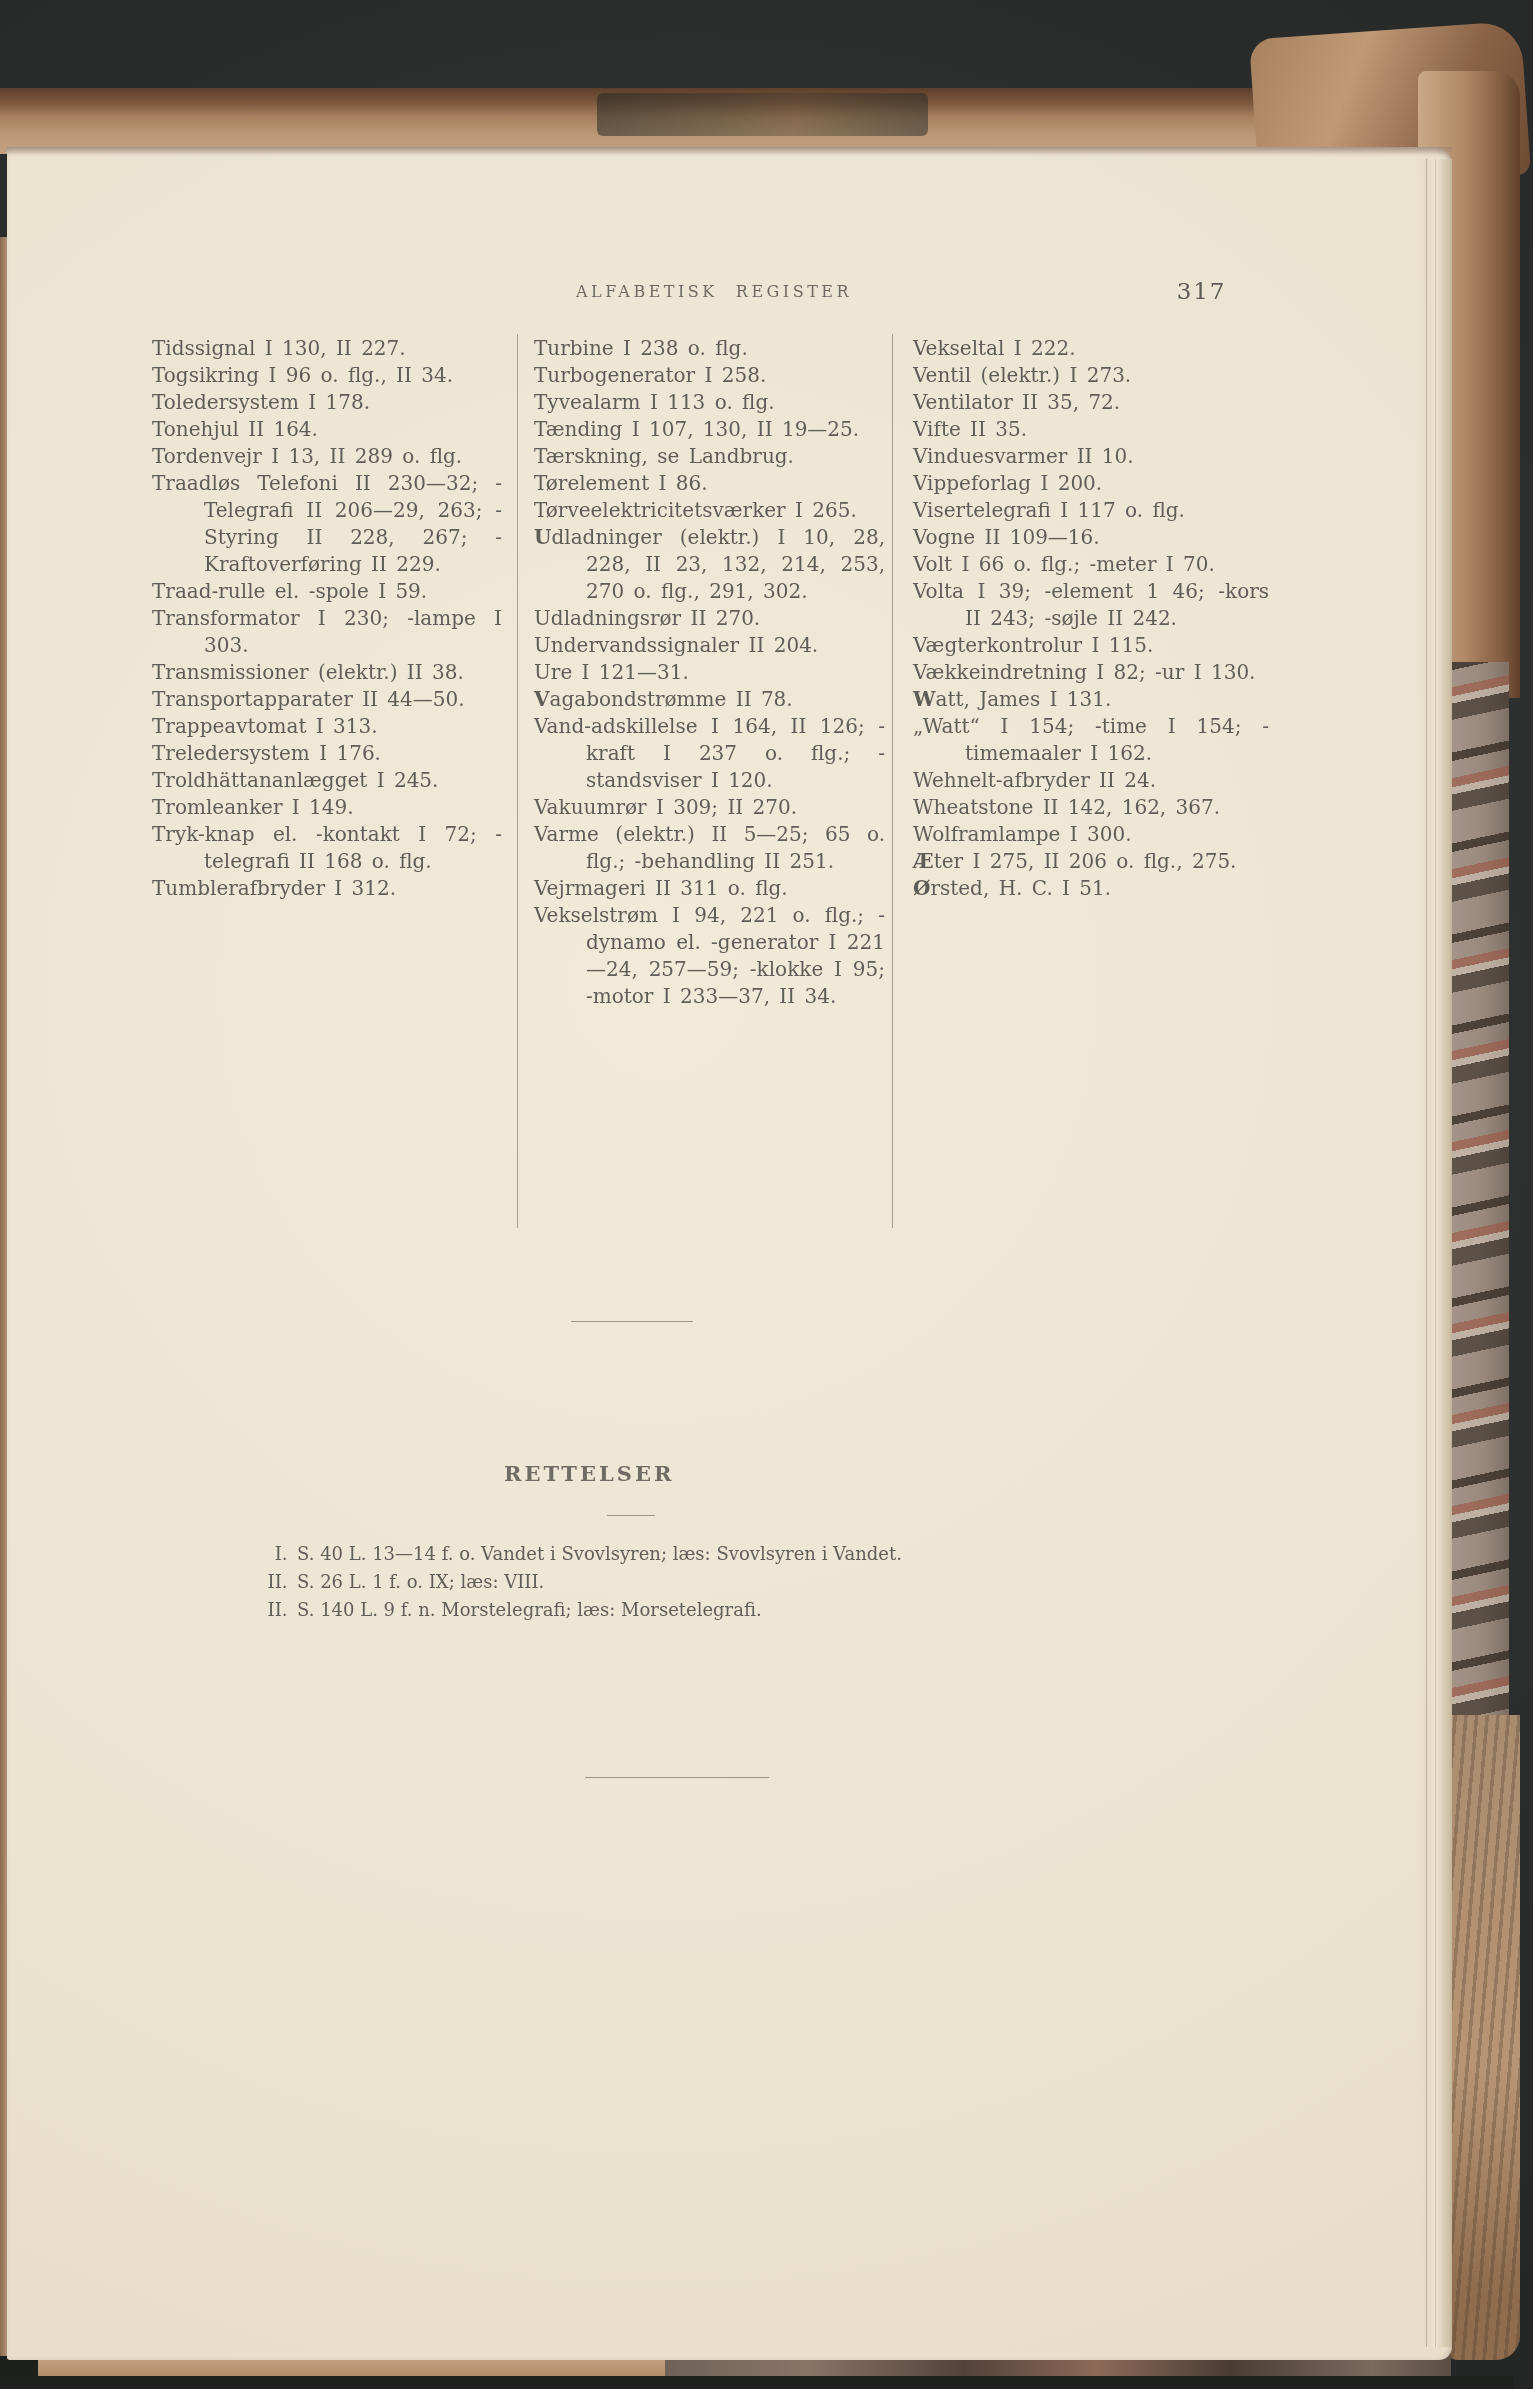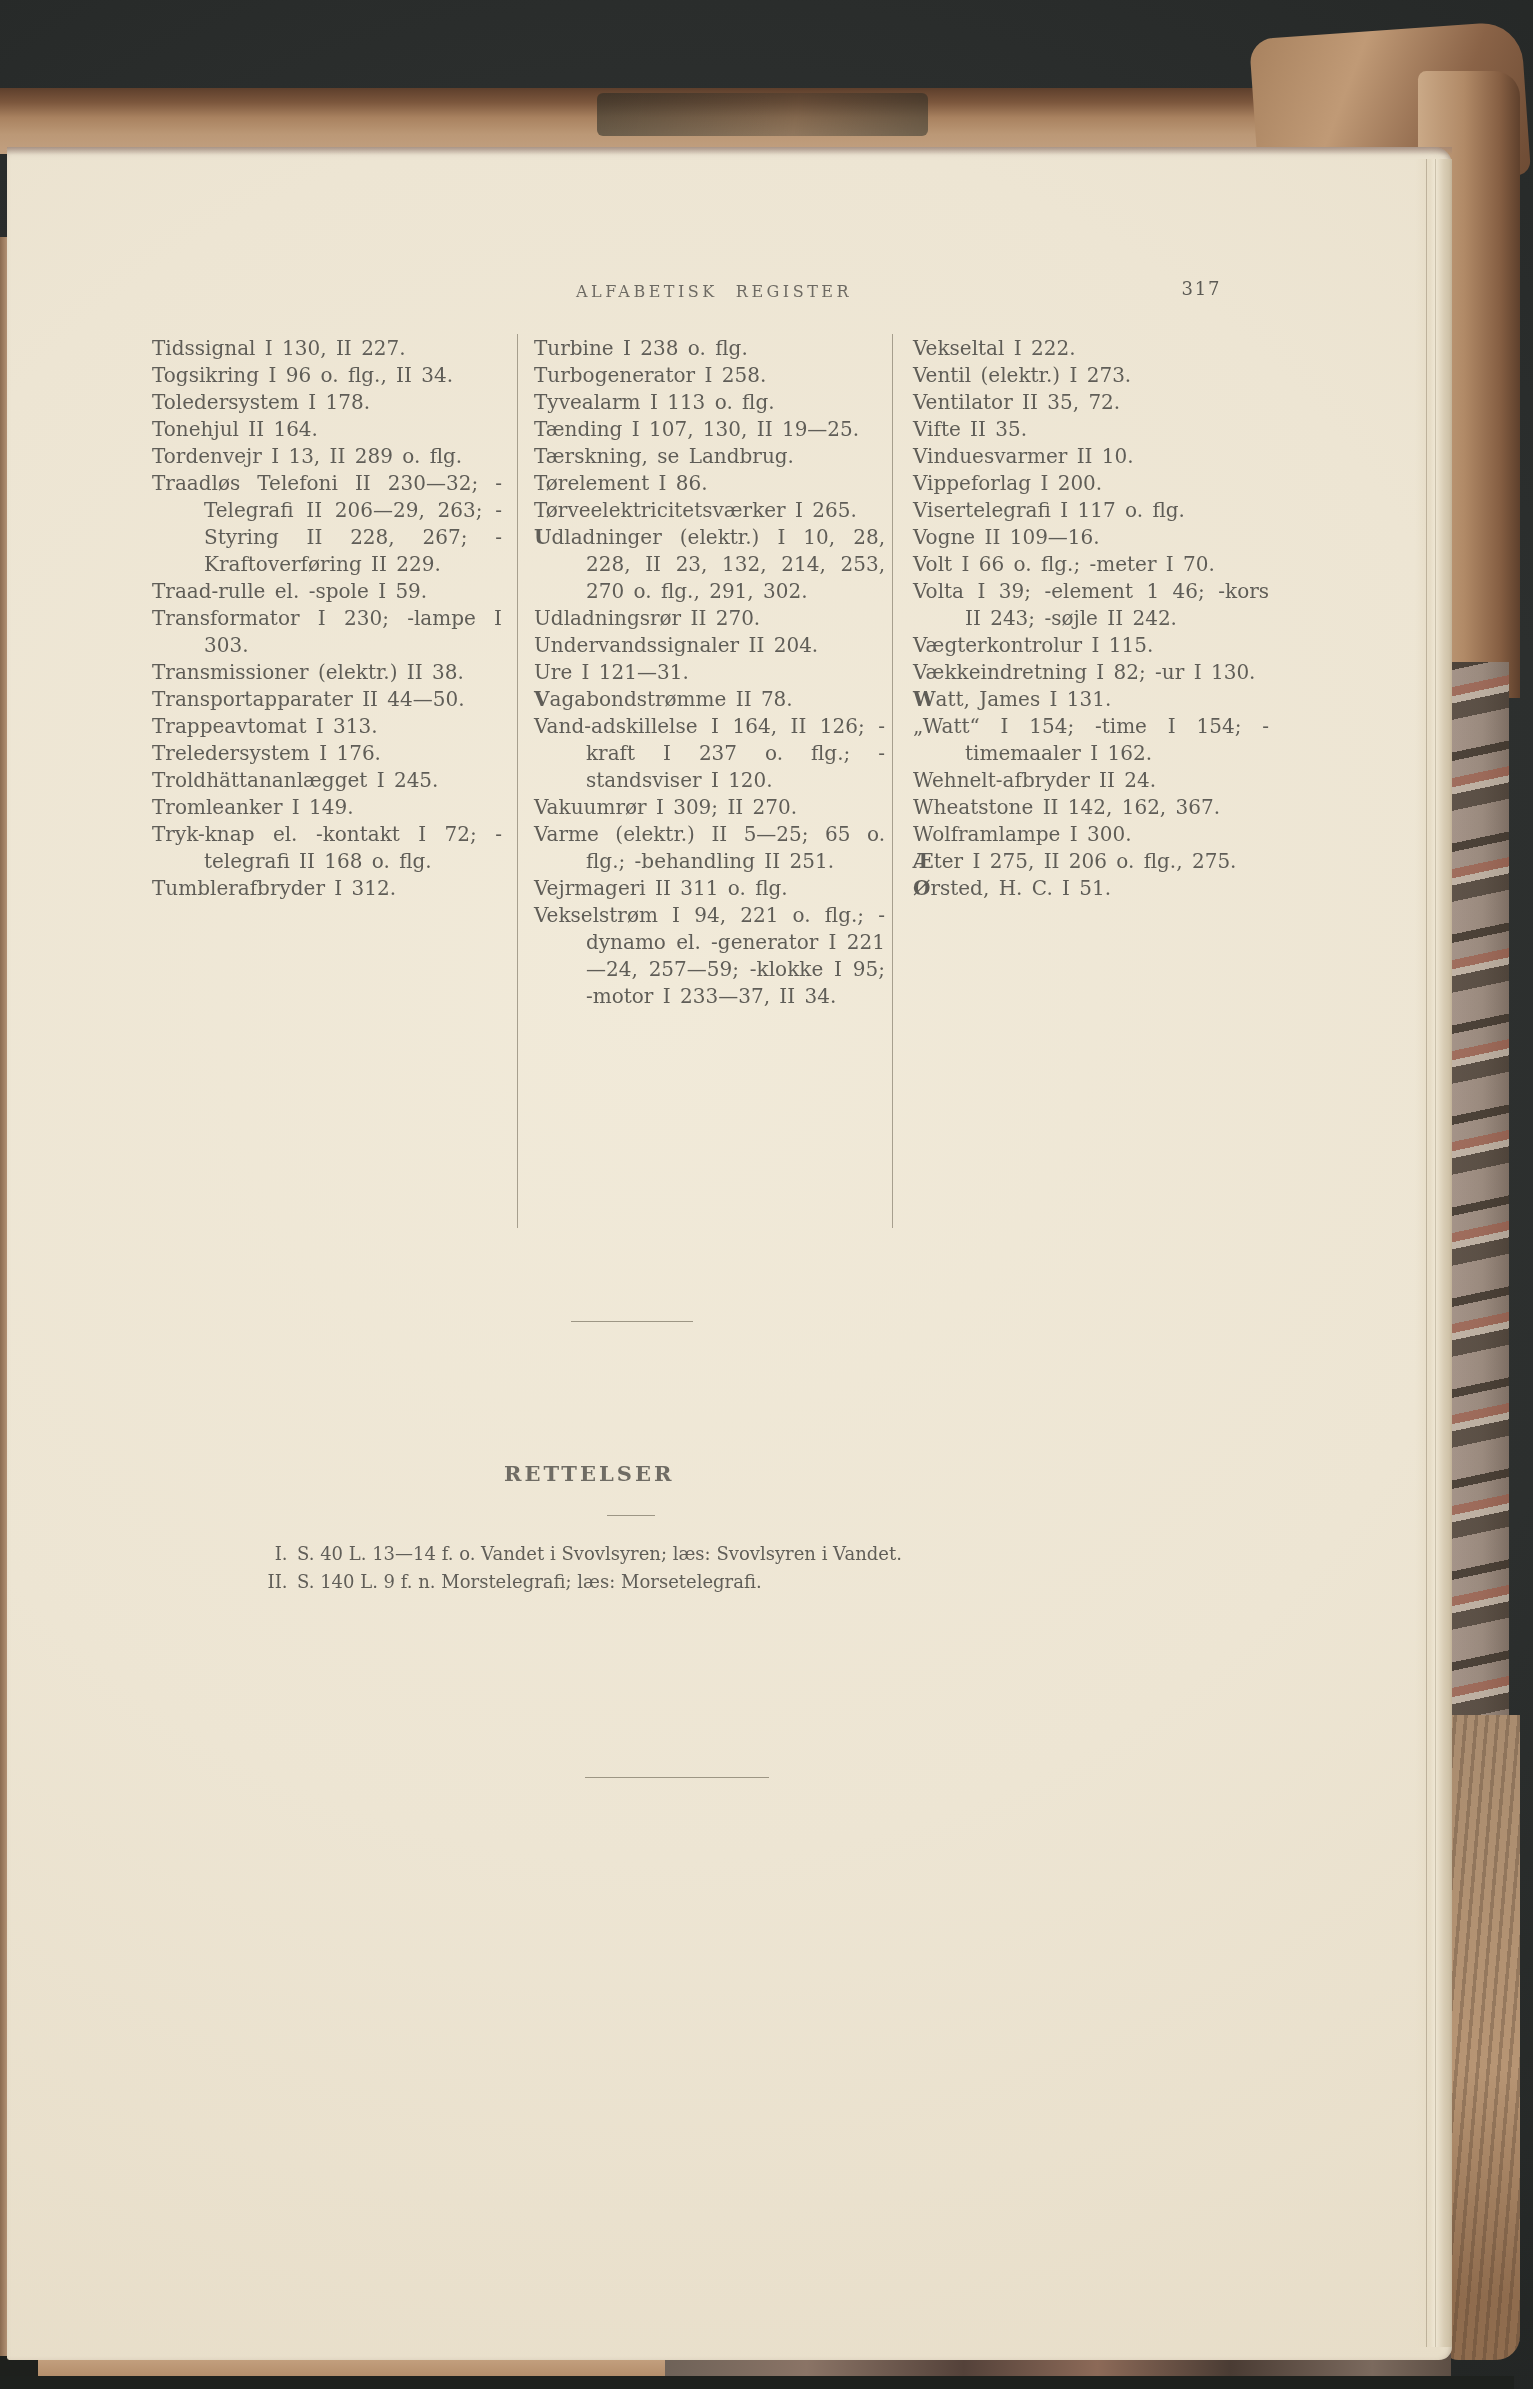--- a/index.html
+++ b/index.html
@@ -55,21 +55,21 @@
   .page-top-edge{position:absolute;left:0;top:0;width:100%;height:8.3px;
     background:linear-gradient(180deg,rgba(150,125,115,.5),rgba(150,125,115,0));}
   .fore-edge{position:absolute;right:0;top:12px;width:37px;height:2188px;
     background:linear-gradient(90deg,rgba(0,0,0,0) 0%,#e6dcc6 40%,#efe7d4 55%,#d9cdb5 78%,#cfc2a8 92%,#c2b399 100%);}
   .fore-edge:before{content:"";position:absolute;left:10.6px;top:0;width:1.2px;height:100%;background:rgba(140,125,100,.45);}
   .fore-edge:after{content:"";position:absolute;left:20px;top:0;width:0.6px;height:100%;background:rgba(140,125,100,.35);}
 
   .running-head{position:absolute;left:18px;top:135px;width:1378px;text-align:center;
     font-size:16px;letter-spacing:3.5px;word-spacing:9.5px;color:#6d6a63;}
   .page-number{position:absolute;left:1147px;top:131px;width:95px;text-align:center;
-    font-size:18px;letter-spacing:1.8px;color:#5c5a54;}
+    font-size:23px;letter-spacing:1.8px;color:#5c5a54;}
 
   .col{position:absolute;font-size:20px;line-height:27px;text-align:justify;word-spacing:3px;}
   .col-1{left:145px;top:188px;width:350px;}
   .col-2{left:527px;top:188px;width:351px;}
   .col-3{left:906px;top:188px;width:356px;}
   .entry{margin:0;padding-left:52px;text-indent:-52px;}
   .entry.gap{}
   .lead{font-weight:bold;}
   .divider{position:absolute;top:187px;width:1.2px;height:894px;background:rgba(128,120,103,.65);}
   .divider-1{left:510px;}
@@ -175,19 +175,20 @@
         <p class="entry gap"><span class="lead">Æ</span>ter I 275, II 206 o. flg., 275.</p>
         <p class="entry gap"><span class="lead">Ø</span>rsted, H. C. I 51.</p>
       </div>
 
     <div class="rule rule-1"></div>
     <div class="rettelser-heading">RETTELSER</div>
     <div class="rule rule-2"></div>
 
     <div class="corrections">
         <div class="corr-row"><span class="corr-num">I.</span><span class="corr-text">S. 40 L. 13—14 f. o. Vandet i Svovlsyren; læs: Svovlsyren i Vandet.</span></div>
+        <div class="corr-row"><span class="corr-num">II.</span><span class="corr-text">S. 26 L. 1 f. o. IX; læs: VIII.</span></div>
         <div class="corr-row"><span class="corr-num">II.</span><span class="corr-text">S. 140 L. 9 f. n. Morstelegrafi; læs: Morsetelegrafi.</span></div>
       </div>
 
     <div class="rule rule-3"></div>
   </div>
 </div>
 
 
 </body></html>

